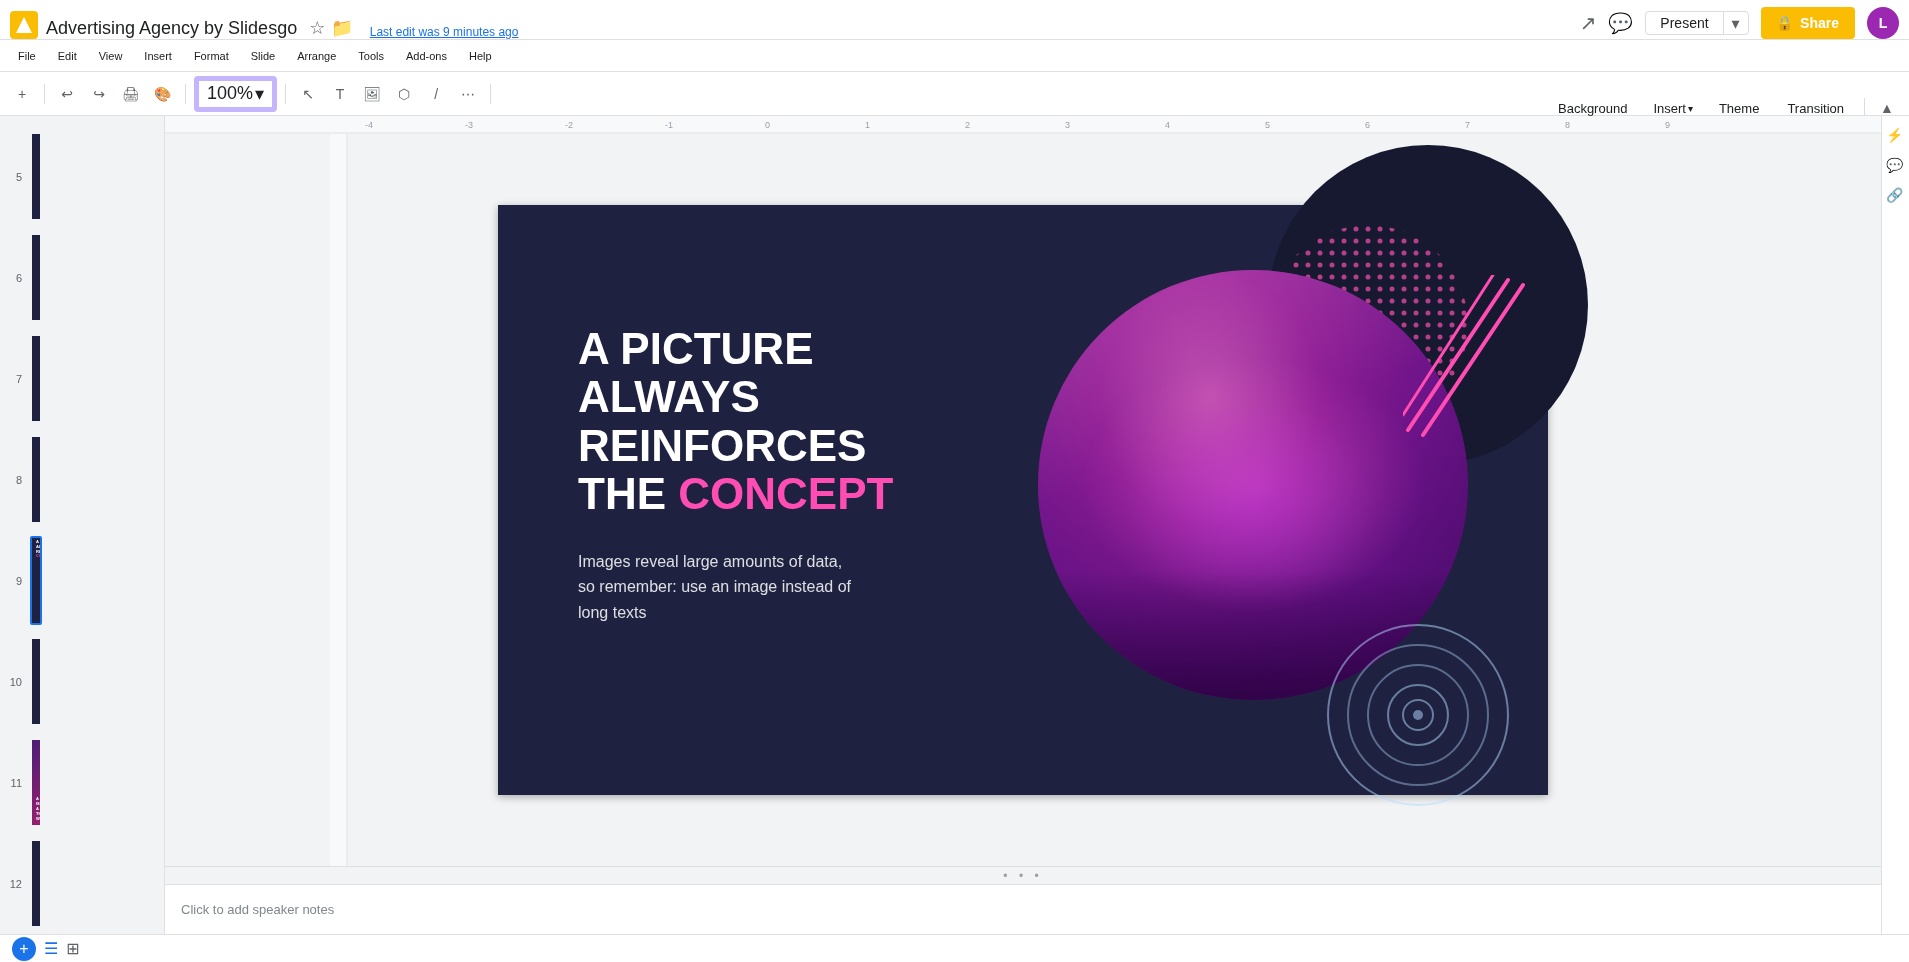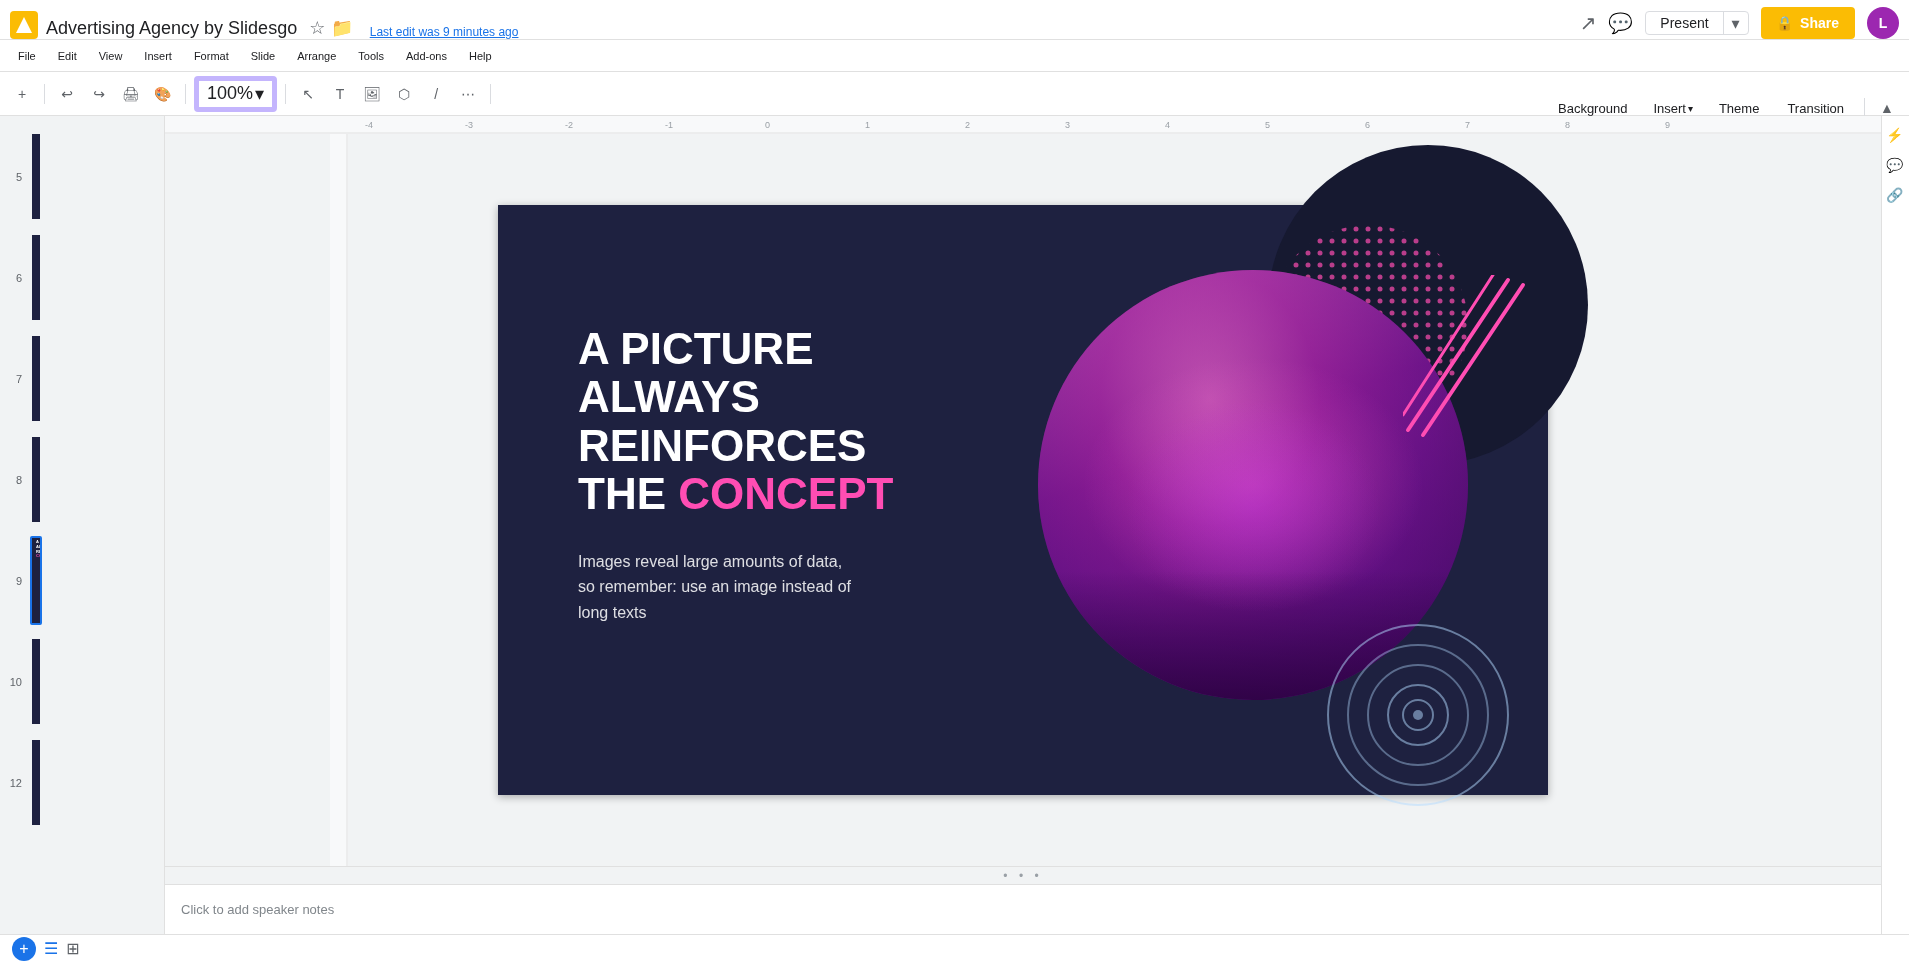--- a/index.html
+++ b/index.html
@@ -266,20 +266,29 @@
       <div class="slide-item">
         <div class="slide-thumb" style="background:#1e2140; padding:4px;">
           <div style="width:100%; height:100%; background:#1e2140; position:relative; overflow:hidden;">
             
             
           </div>
         </div>
       </div>
     </div>
 
+    <div class="slide-item-wrapper">
+      <span class="slide-num-label">11</span>
+      <div class="slide-item">
+        <div class="slide-thumb" style="background:#1e2140; padding:4px; position:relative; overflow:hidden;">
+          <div style="position:absolute; inset:0; background:linear-gradient(135deg, #6a1b9a 0%, #e91e8c 100%); opacity:0.6;"></div>
+          <div style="position:absolute; bottom:4px; left:4px; font-size:4px; color:#fff; font-weight:700;">A PICTURE IS WORTH A<br>THOUSAND WORDS</div>
+        </div>
+      </div>
+    </div>
 
     <div class="slide-item-wrapper">
       <span class="slide-num-label">12</span>
       <div class="slide-item">
         <div class="slide-thumb" style="background:#1e2140; padding:4px;">
           <div style="width:100%; height:100%; background:#1e2140; position:relative; overflow:hidden;">
             
           </div>
         </div>
       </div>

